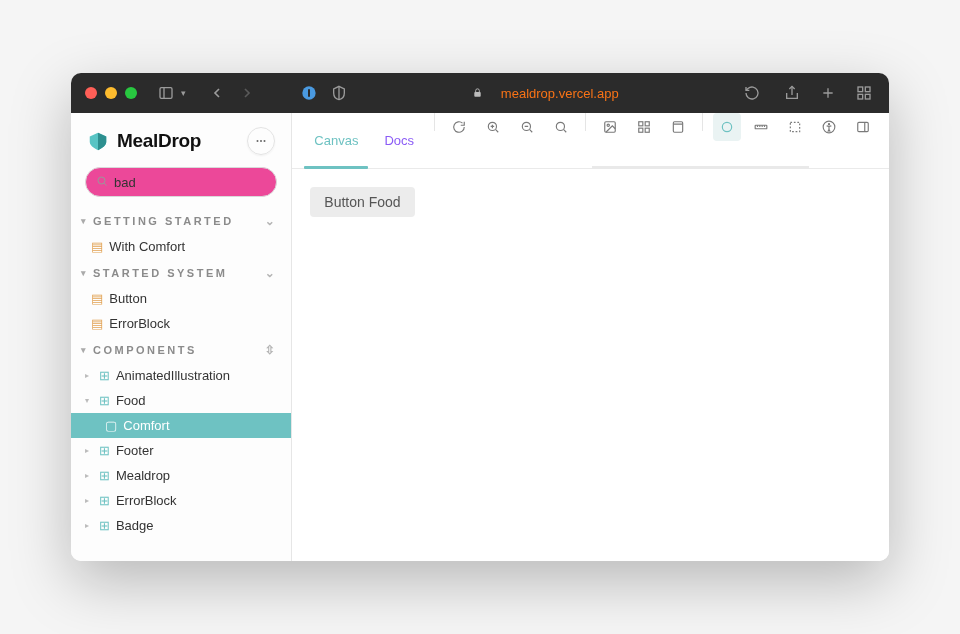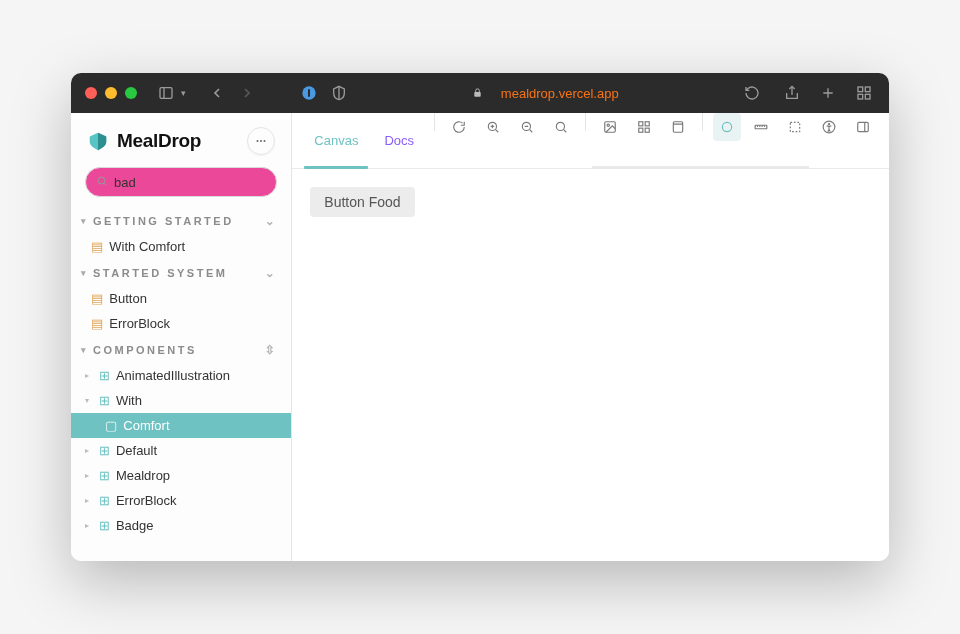--- a/index.html
+++ b/index.html
@@ -314,30 +314,30 @@
           <span class="collapse">⇳</span>
         </div>
         <div class="tree-item component">
           <span class="caret">▸</span>
           <span class="comp-ico">⊞</span>
           <span>AnimatedIllustration</span>
         </div>
         <div class="tree-item component">
           <span class="caret">▾</span>
           <span class="comp-ico">⊞</span>
-          <span>With</span>
+          <span>Food</span>
         </div>
         <div class="tree-item story">
           <span class="story-ico">▢</span>
           <span>Comfort</span>
         </div>
         <div class="tree-item component">
           <span class="caret">▸</span>
           <span class="comp-ico">⊞</span>
-          <span>Default</span>
+          <span>Footer</span>
         </div>
         <div class="tree-item component">
           <span class="caret">▸</span>
           <span class="comp-ico">⊞</span>
           <span>Mealdrop</span>
         </div>
         <div class="tree-item component">
           <span class="caret">▸</span>
           <span class="comp-ico">⊞</span>
           <span>ErrorBlock</span>

